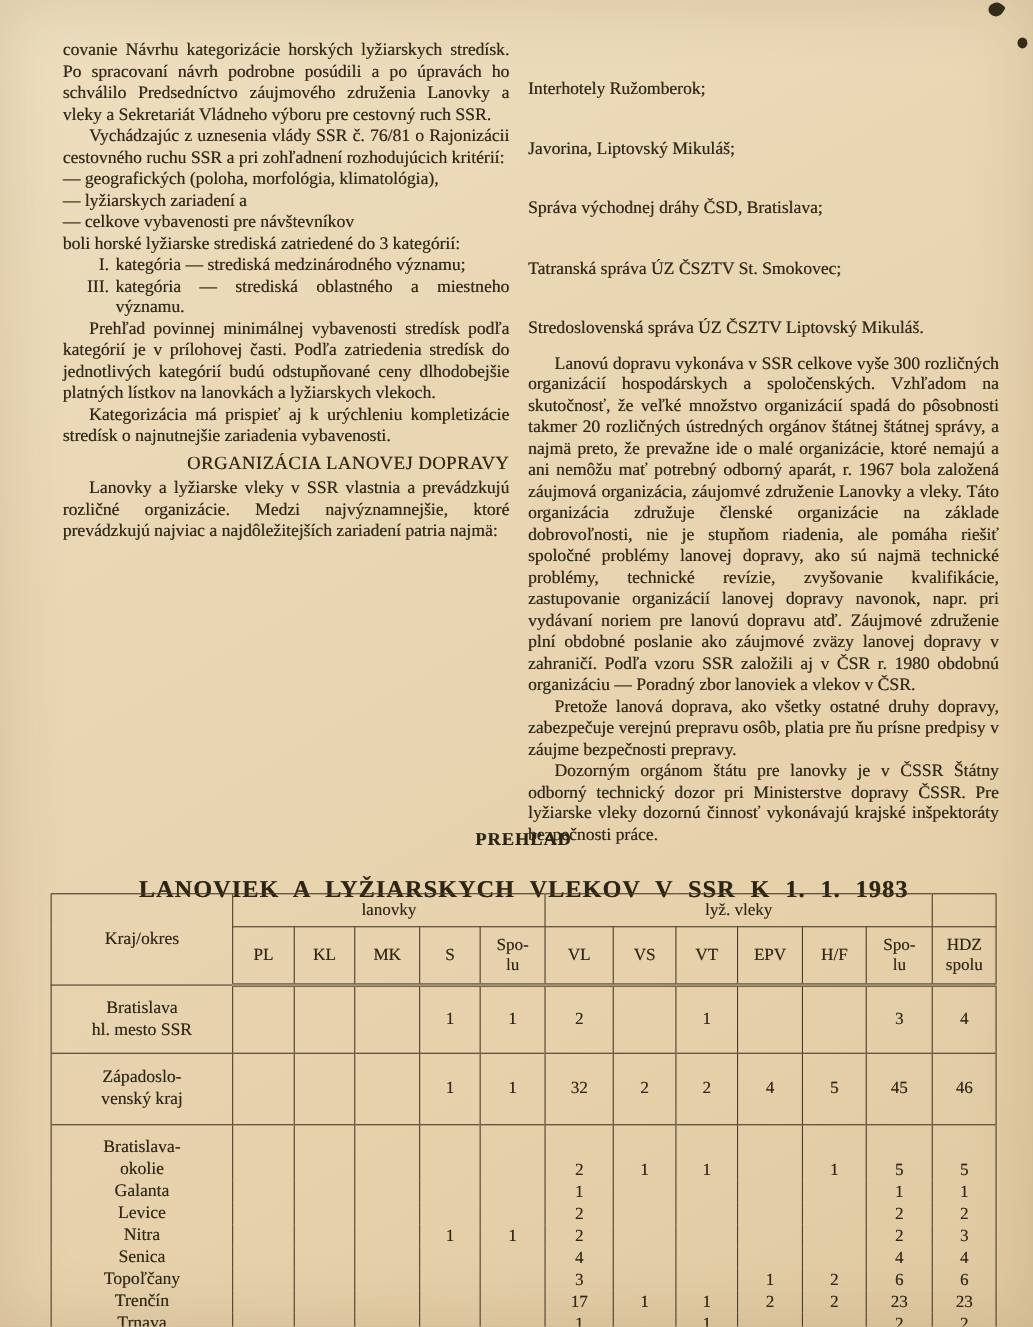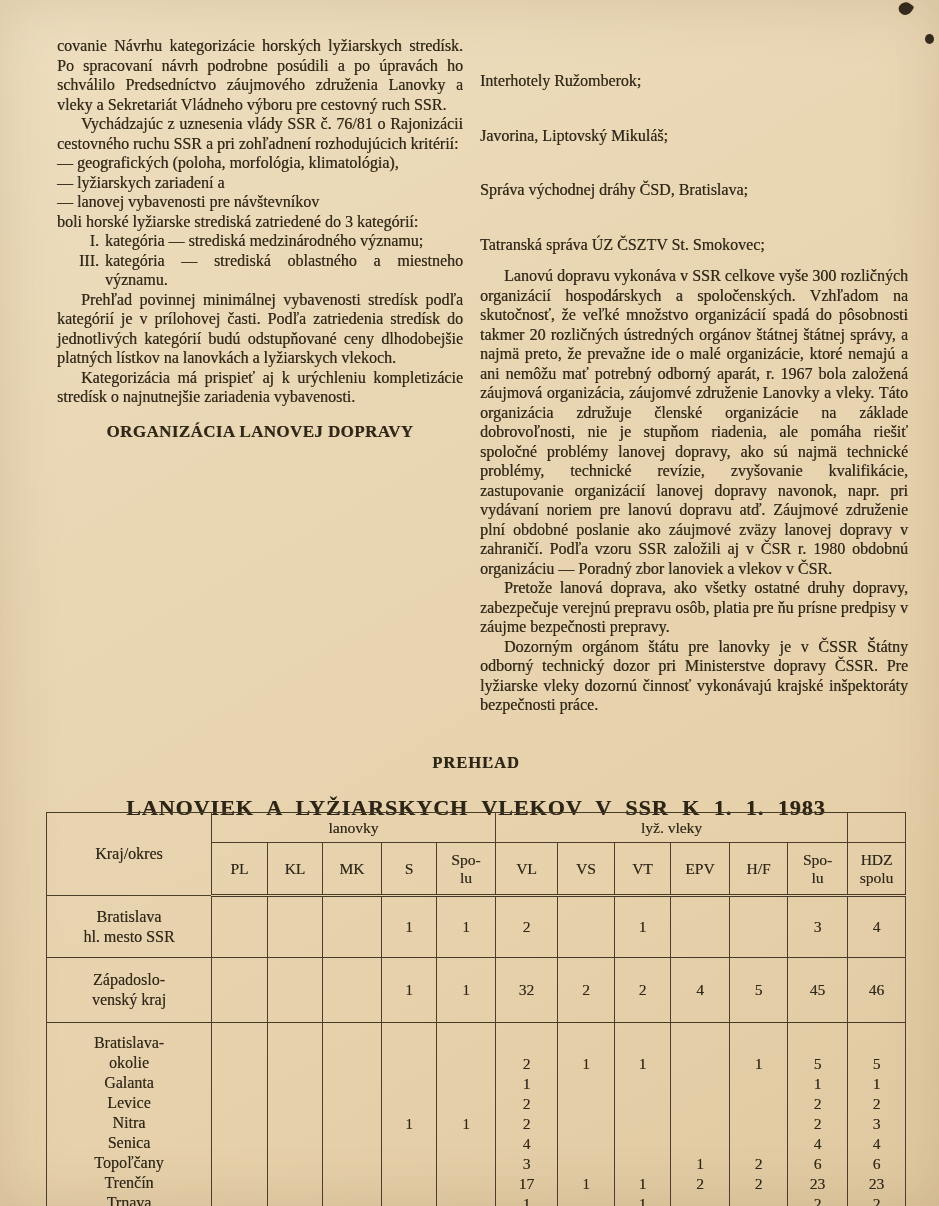--- a/index.html
+++ b/index.html
@@ -24,21 +24,21 @@
   }
   .col-left{left:57px;width:406px;}
   .col-right{left:480px;width:428px;}
   p{margin:0;text-align:justify;}
   .indent{text-indent:24px;}
   .dash-item{padding-left:26px;text-indent:-26px;}
   .cat-list{margin:0;}
   .cat-item{display:flex;}
   .cat-item .num{flex:0 0 48px;text-align:right;padding-right:6px;box-sizing:border-box;}
   .cat-item .txt{flex:1;text-align:justify;}
-  .heading{font-weight:bold;letter-spacing:0.4px;font-size:17px;margin:15px 0 4px;text-align:center;}
+  .heading{font-weight:normal;letter-spacing:0.4px;font-size:17px;margin:4px 0 4px;text-align:right;}
   .bullet-list{margin:0 0 12px 0;}
   .bullet-item{display:flex;flex-direction:column;}
   .bullet-item .bmark{flex:0 0 32px;padding-top:3px;}
   .bullet-item .bmark .dot{width:13px;height:13px;border-radius:50%;background:#241d12;box-shadow:0.5px 0.5px 0 rgba(36,29,18,0.6);}
   .bullet-item .btxt{flex:1;text-align:justify;}
 
   .table-titles{
     position:absolute;left:46px;top:753px;width:860px;
     text-align:center;font-weight:bold;color:#2c2414;
     text-shadow:0.4px 0 0 rgba(44,36,20,0.6);
@@ -95,55 +95,60 @@
 
   <div class="artifact a1"></div>
   <div class="artifact a2"></div>
 
   <div class="col col-left">
     <p>covanie Návrhu kategorizácie horských lyžiarskych stredísk. Po spracovaní návrh podrobne posúdili a po úpravách ho schválilo Predsedníctvo záujmového združenia Lanovky a vleky a Sekretariát Vládneho výboru pre cestovný ruch SSR.</p>
     <p class="indent">Vychádzajúc z uznesenia vlády SSR č. 76/81 o Rajonizácii cestovného ruchu SSR a pri zohľadnení rozhodujúcich kritérií:</p>
     <div>
       <p class="dash-item">— geografických (poloha, morfológia, klimatológia),</p>
       <p class="dash-item">— lyžiarskych zariadení a</p>
-      <p class="dash-item">— lanovej vybavenosti pre návštevníkov</p>
+      <p class="dash-item">— celkove vybavenosti pre návštevníkov</p>
     </div>
     <p>boli horské lyžiarske strediská zatriedené do 3 kategórií:</p>
     <div class="cat-list">
       <div class="cat-item">
         <span class="num">I.</span>
         <span class="txt">kategória — strediská medzinárodného významu;</span>
       </div>
       <div class="cat-item">
         <span class="num">III.</span>
         <span class="txt">kategória — strediská oblastného a miestneho významu.</span>
       </div>
     </div>
     <p class="indent">Prehľad povinnej minimálnej vybavenosti stredísk podľa kategórií je v prílohovej časti. Podľa zatriedenia stredísk do jednotlivých kategórií budú odstupňované ceny dlhodobejšie platných lístkov na lanovkách a lyžiarskych vlekoch.</p>
     <p class="indent">Kategorizácia má prispieť aj k urýchleniu kompletizácie stredísk o najnutnejšie zariadenia vybavenosti.</p>
     <h2 class="heading">ORGANIZÁCIA LANOVEJ DOPRAVY</h2>
+    <p class="indent">Lanovky a lyžiarske vleky v SSR vlastnia a prevádzkujú rozličné organizácie. Medzi najvýznamnejšie, ktoré prevádzkujú najviac a najdôležitejších zariadení patria najmä:</p>
   </div>
 
   <div class="col col-right">
     <div class="bullet-list">
       <div class="bullet-item">
         <span class="bmark"><span class="dot"></span></span>
         <span class="btxt">Interhotely Ružomberok;</span>
       </div>
       <div class="bullet-item">
         <span class="bmark"><span class="dot"></span></span>
         <span class="btxt">Javorina, Liptovský Mikuláš;</span>
       </div>
       <div class="bullet-item">
         <span class="bmark"><span class="dot"></span></span>
         <span class="btxt">Správa východnej dráhy ČSD, Bratislava;</span>
       </div>
       <div class="bullet-item">
         <span class="bmark"><span class="dot"></span></span>
         <span class="btxt">Tatranská správa ÚZ ČSZTV St. Smokovec;</span>
+      </div>
+      <div class="bullet-item">
+        <span class="bmark"><span class="dot"></span></span>
+        <span class="btxt">Stredoslovenská správa ÚZ ČSZTV Liptovský Mikuláš.</span>
       </div>
     </div>
     <p class="indent">Lanovú dopravu vykonáva v SSR celkove vyše 300 rozličných organizácií hospodárskych a spoločenských. Vzhľadom na skutočnosť, že veľké množstvo organizácií spadá do pôsobnosti takmer 20 rozličných ústredných orgánov štátnej štátnej správy, a najmä preto, že prevažne ide o malé organizácie, ktoré nemajú a ani nemôžu mať potrebný odborný aparát, r. 1967 bola založená záujmová organizácia, záujomvé združenie Lanovky a vleky. Táto organizácia združuje členské organizácie na základe dobrovoľnosti, nie je stupňom riadenia, ale pomáha riešiť spoločné problémy lanovej dopravy, ako sú najmä technické problémy, technické revízie, zvyšovanie kvalifikácie, zastupovanie organizácií lanovej dopravy navonok, napr. pri vydávaní noriem pre lanovú dopravu atď. Záujmové združenie plní obdobné poslanie ako záujmové zväzy lanovej dopravy v zahraničí. Podľa vzoru SSR založili aj v ČSR r. 1980 obdobnú organizáciu — Poradný zbor lanoviek a vlekov v ČSR.</p>
     <p class="indent">Pretože lanová doprava, ako všetky ostatné druhy dopravy, zabezpečuje verejnú prepravu osôb, platia pre ňu prísne predpisy v záujme bezpečnosti prepravy.</p>
     <p class="indent">Dozorným orgánom štátu pre lanovky je v ČSSR Štátny odborný technický dozor pri Ministerstve dopravy ČSSR. Pre lyžiarske vleky dozornú činnosť vykonávajú krajské inšpektoráty bezpečnosti práce.</p>
   </div>
 
   <div class="table-titles">
     <div class="t1">PREHĽAD</div>
     <div class="t2">LANOVIEK A LYŽIARSKYCH VLEKOV V SSR K 1. 1. 1983</div>

